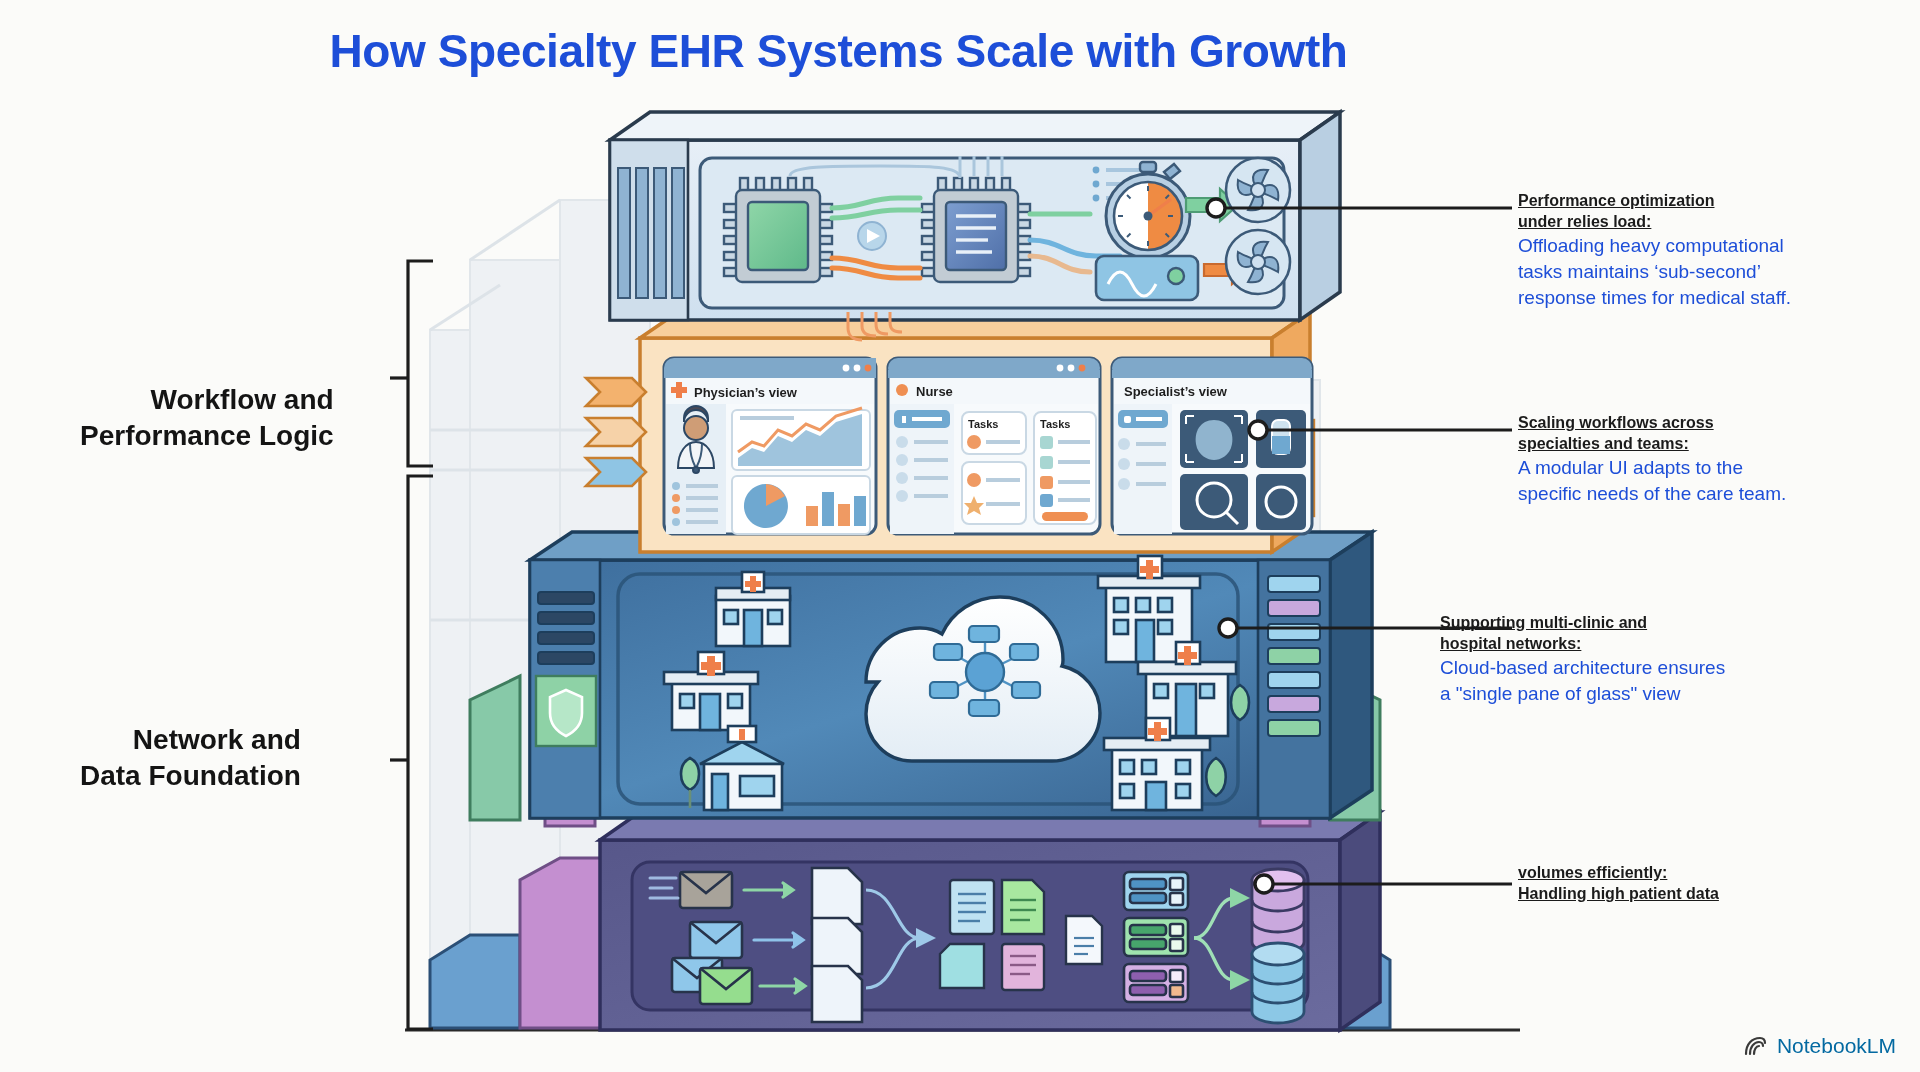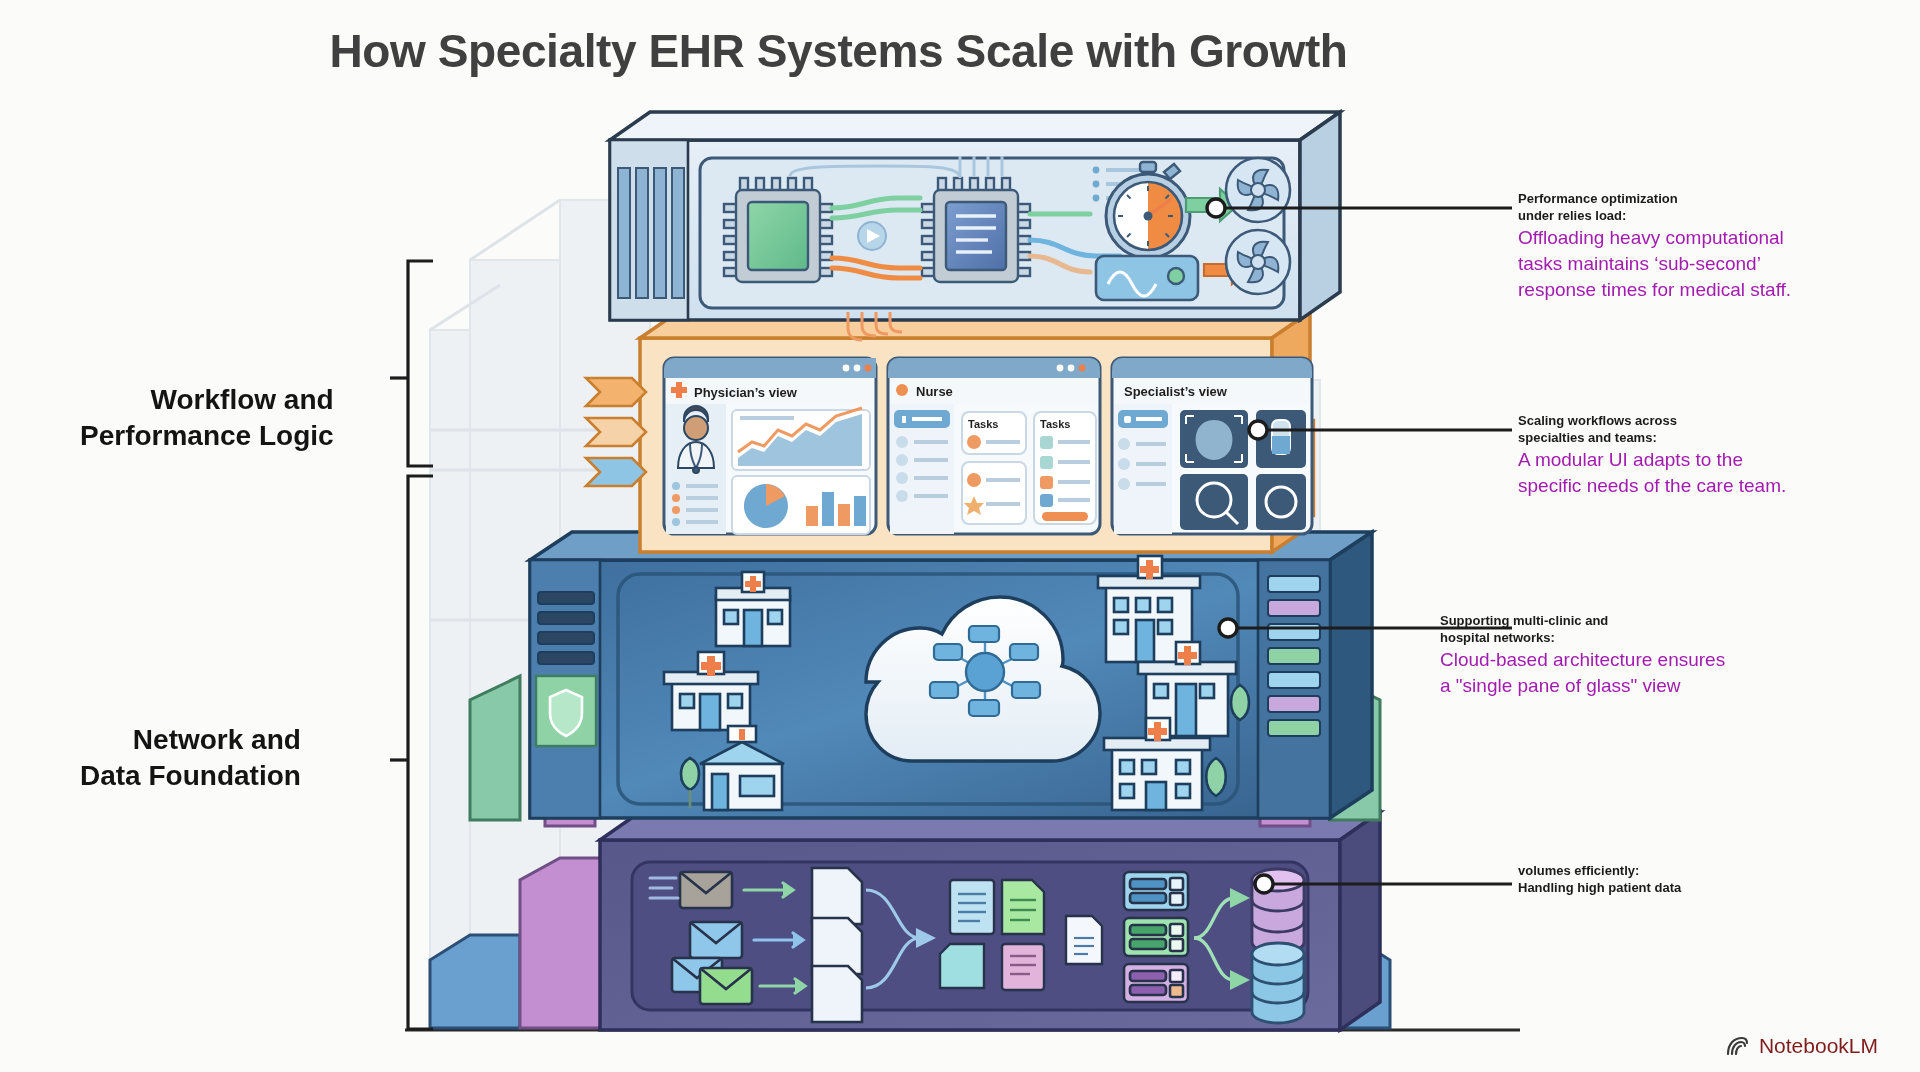--- a/index.html
+++ b/index.html
@@ -9,53 +9,54 @@
     font-family:"Liberation Sans", sans-serif;
     overflow:hidden;
     position:relative;
   }
   #stage{position:absolute;inset:0;}
 
   
   .title{
     position:absolute;left:0;top:24px;width:1677px;
     text-align:center;
-    font-size:46px;font-weight:bold;color:#404040;
+    font-size:46px;font-weight:bold;color:#1d4ed8;
     letter-spacing:-0.4px;
   }
 
   
   .group-label{
     position:absolute;
     font-size:28px;font-weight:bold;color:#141414;
     line-height:1.28;
     text-align:right;
   }
   .group-label span{display:block;}
 
   
   .anno{
     position:absolute;
     width:365px;
     color:#1b1b1b;
   }
   .anno .hd{
-    font-size:13px;font-weight:bold;line-height:1.32;
+    font-size:16px;font-weight:bold;line-height:1.32;
     margin:0 0 1px 0;
+    text-decoration:underline;
   }
   .anno .bd{
     font-size:19px;font-weight:normal;line-height:1.36;
-    color:#a21caf;
+    color:#1d4ed8;
   }
 
   
   .watermark{
-    position:absolute;right:42px;bottom:14px;
+    position:absolute;right:24px;bottom:14px;
     display:flex;align-items:center;gap:10px;
-    color:#7f1d1d;font-size:21px;
+    color:#0369a1;font-size:21px;
   }
 
   svg{display:block;}
   .vecLayer{position:absolute;left:0;top:0;width:1920px;height:1072px;pointer-events:none;}
 </style>
 </head>
 <body>
 
 <div id="stage">
 

